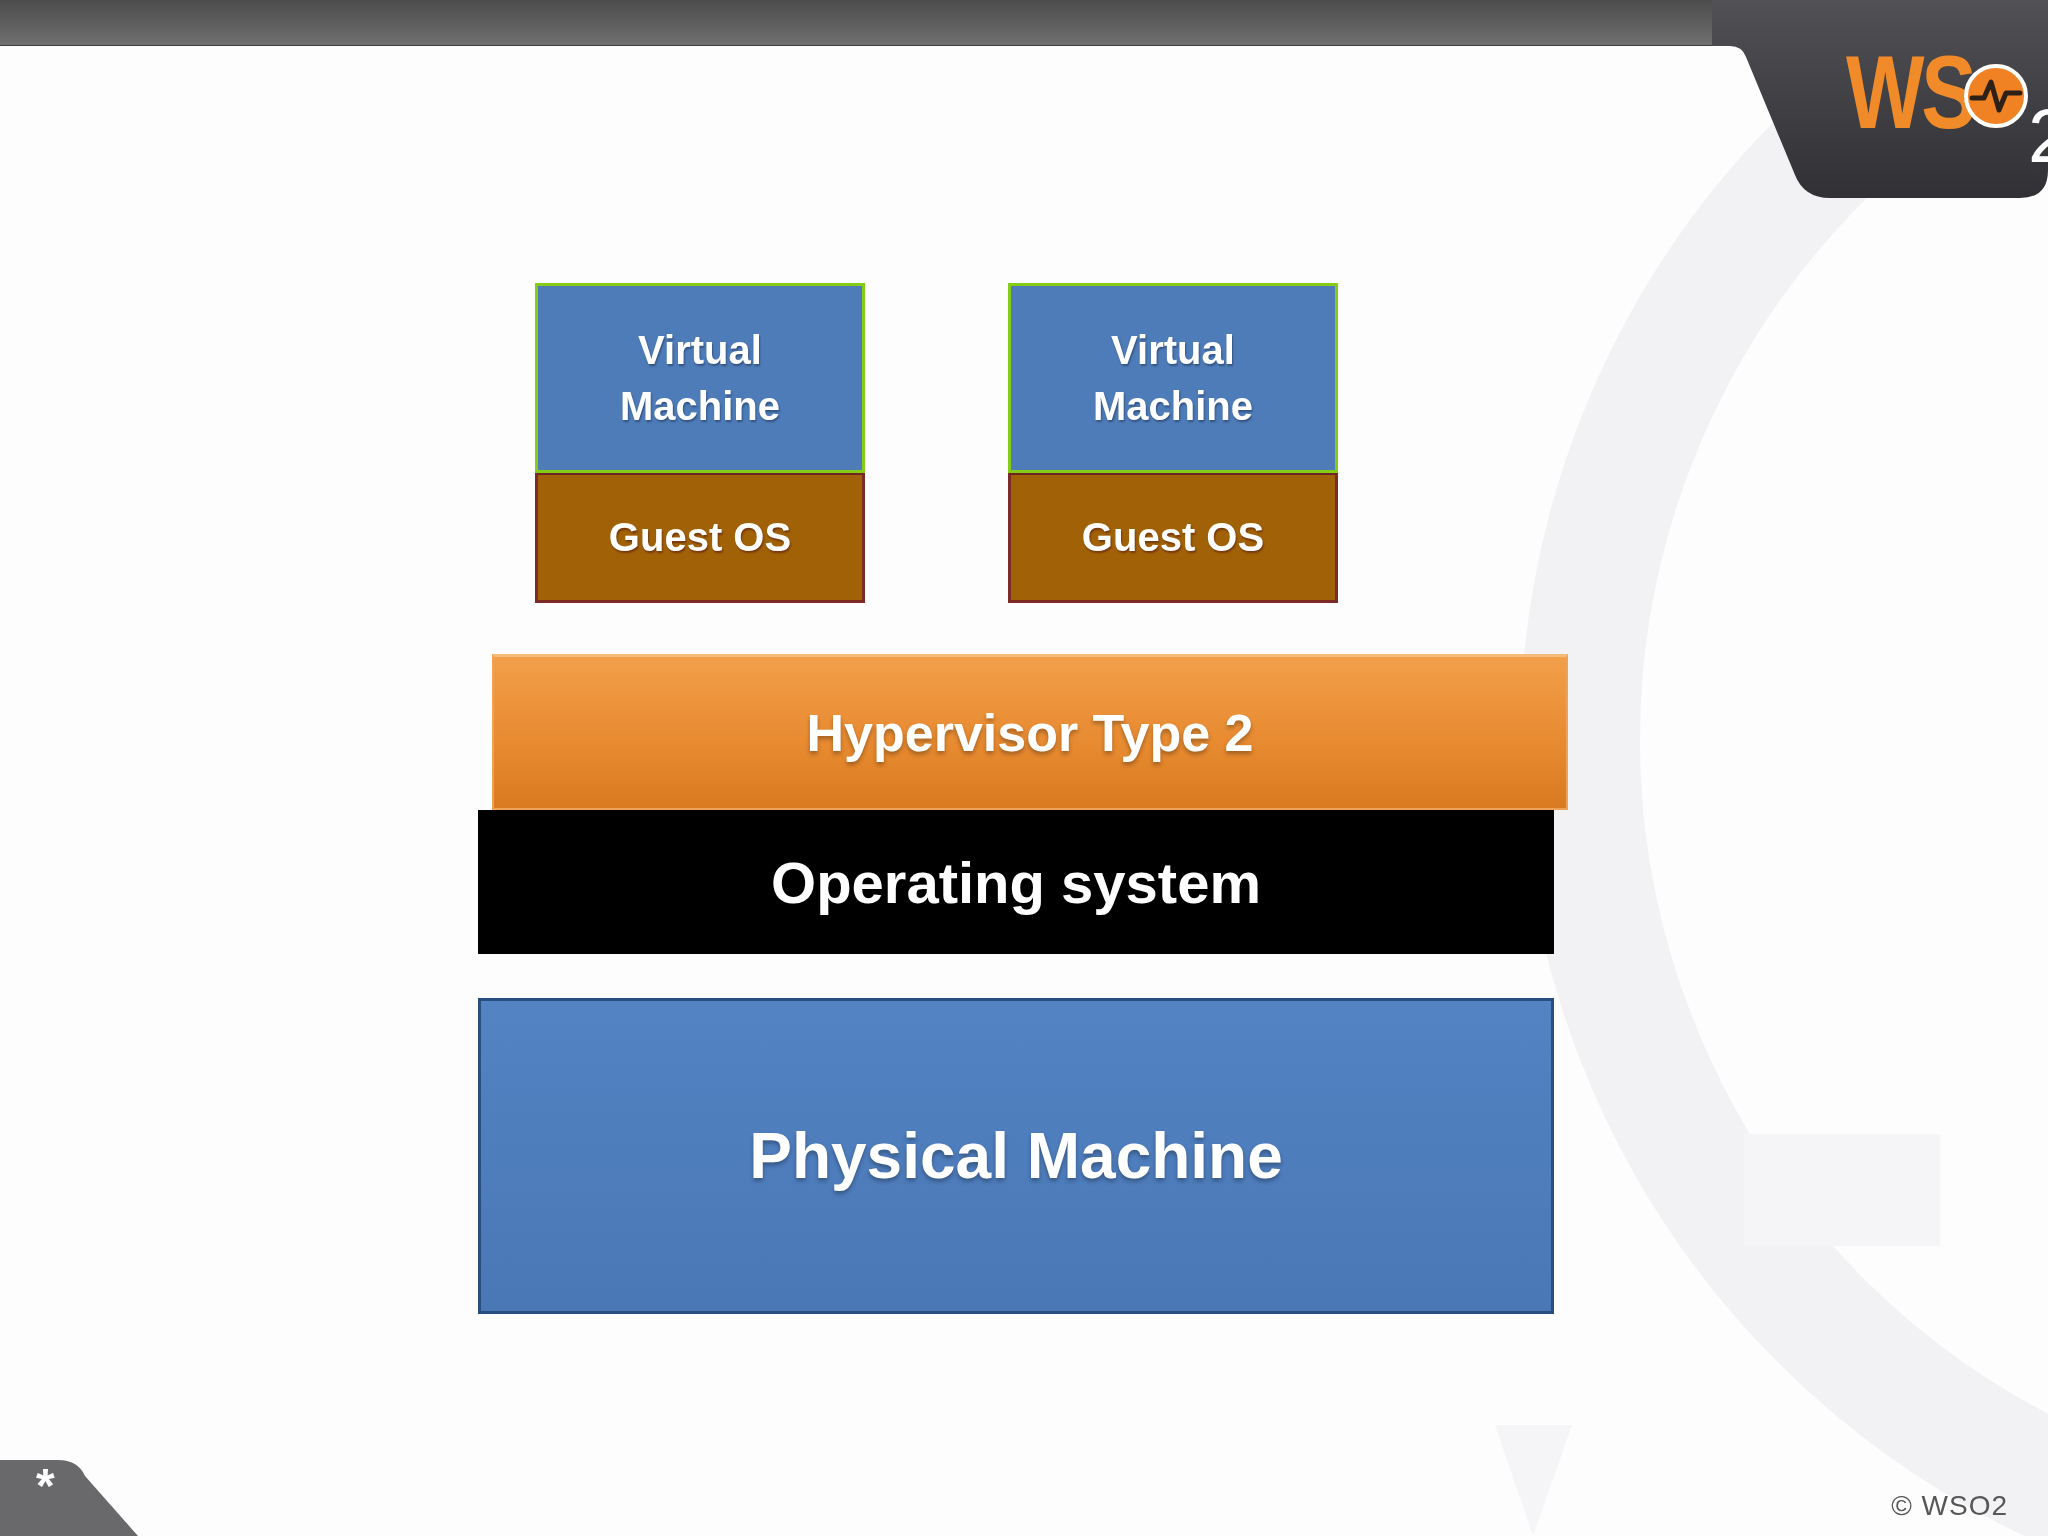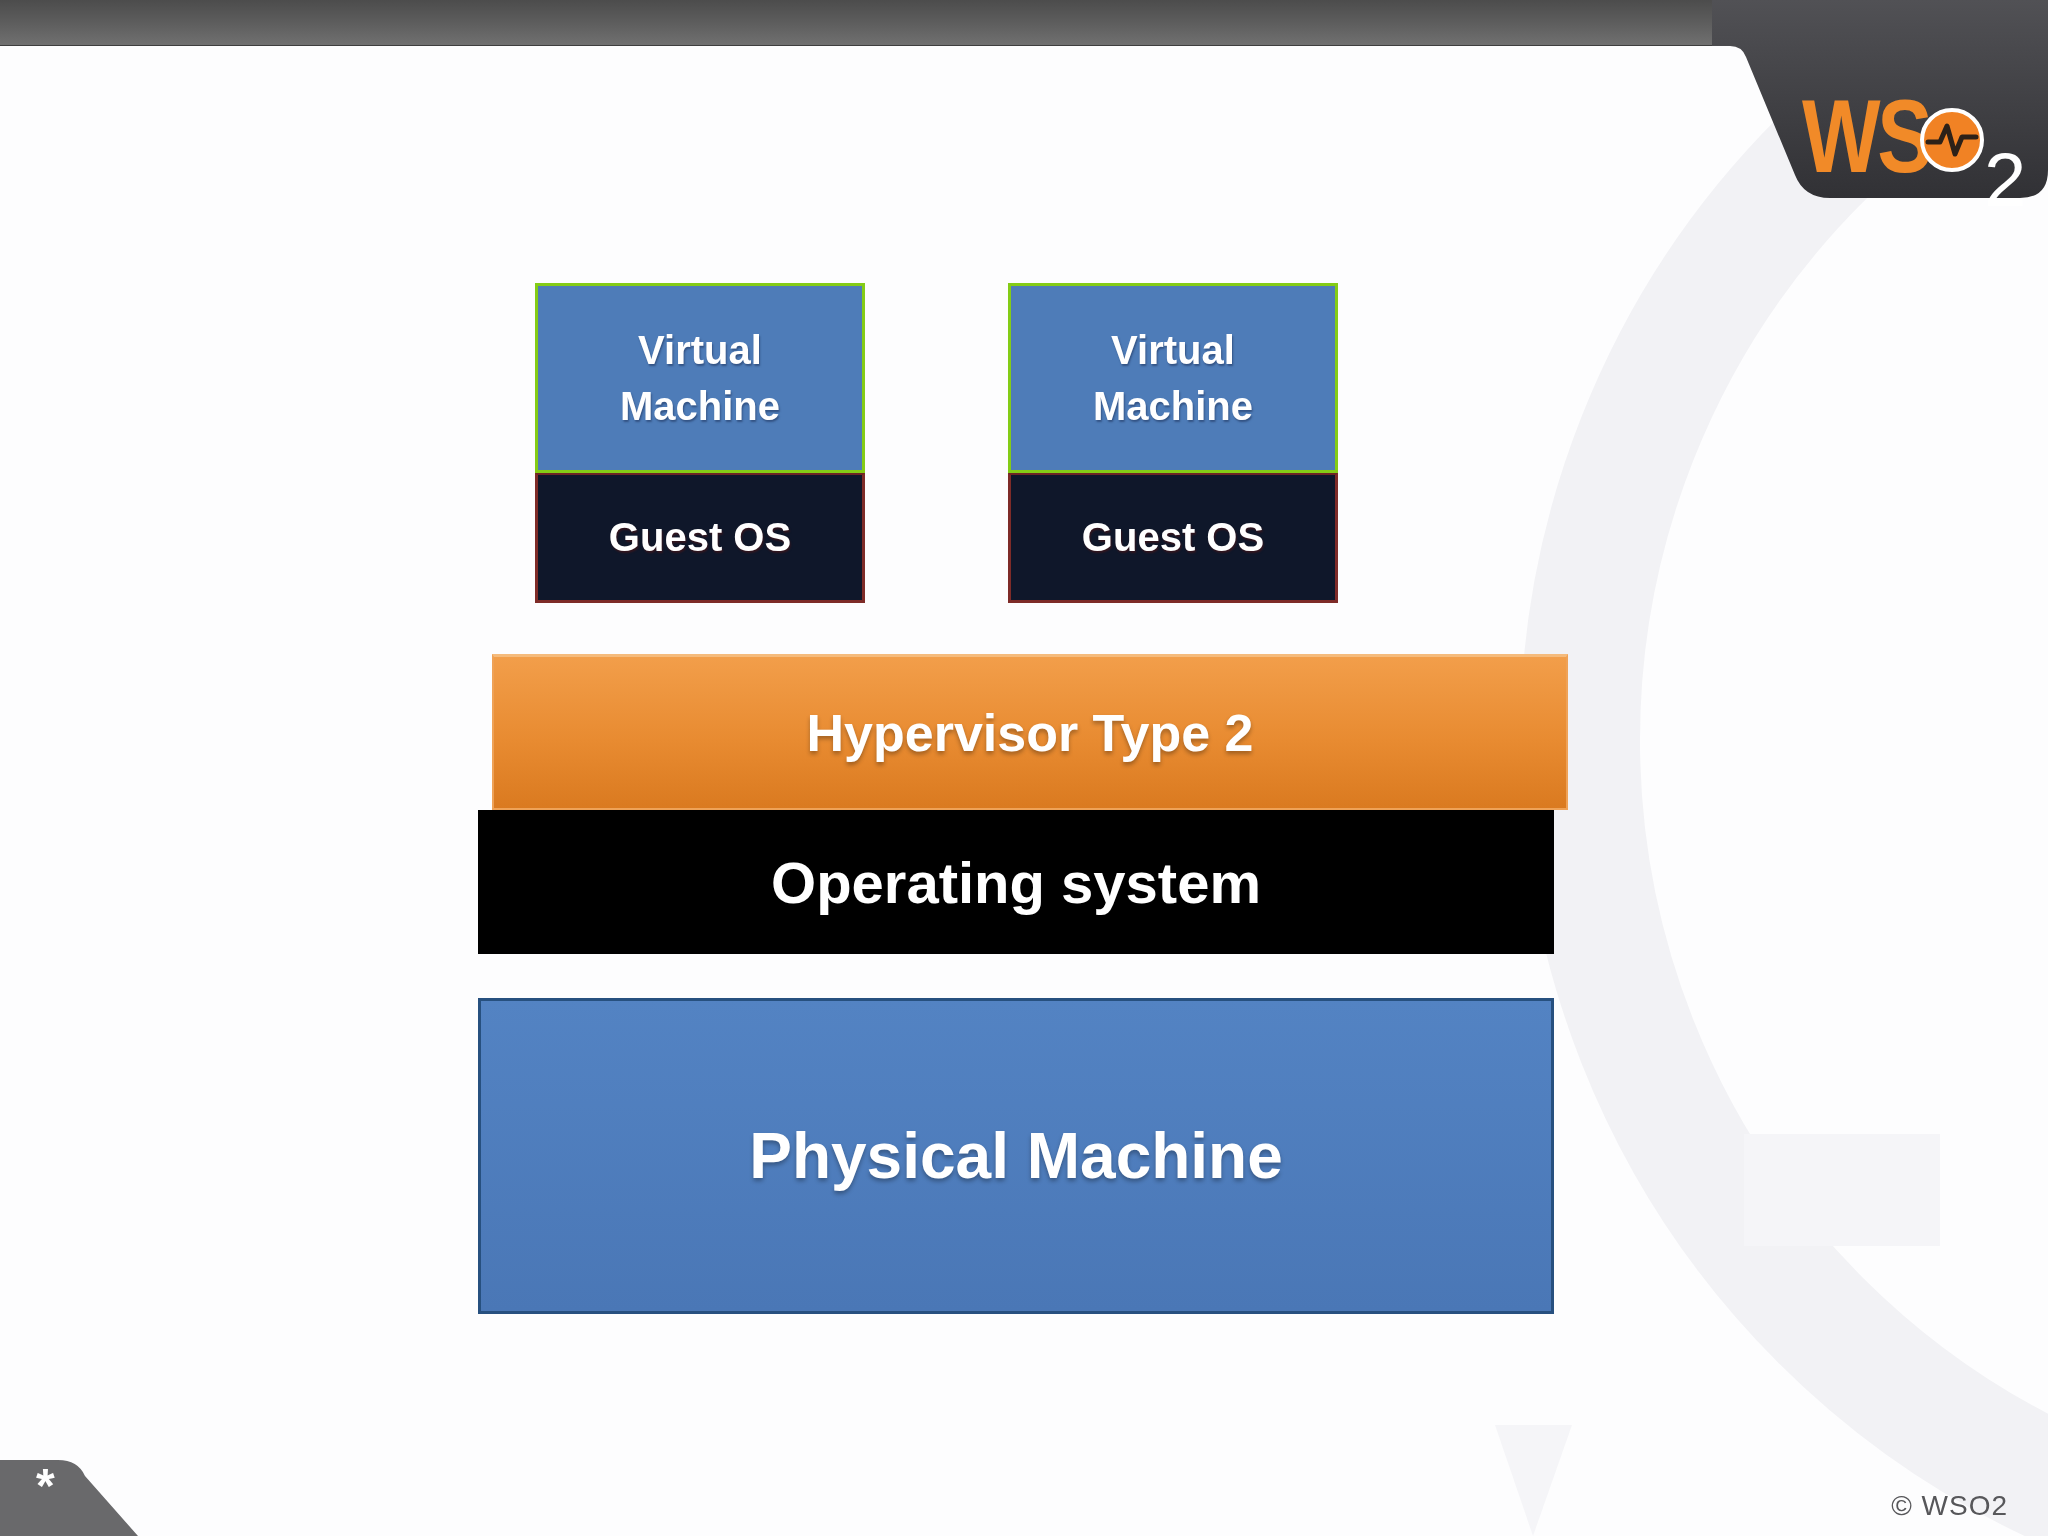--- a/index.html
+++ b/index.html
@@ -8,21 +8,21 @@
     background:#FDFDFE;font-family:"Liberation Sans", sans-serif;
   }
   *{box-sizing:border-box;}
   
   .topbar{
     position:absolute;left:0;top:0;width:2048px;height:46px;
     background:linear-gradient(180deg,#4c4c4c 0%,#5d5d5d 50%,#707070 100%);
     border-bottom:1px solid #3e3e3e;
   }
   .logo-tab-svg{position:absolute;left:1712px;top:0;}
-  .logo-row{position:absolute;left:1802px;top:40px;height:120px;display:flex;align-items:flex-start;margin-top:44px;}
+  .logo-row{position:absolute;left:1846px;top:40px;height:120px;display:flex;align-items:flex-start;}
   .logo-ws{
     font-size:104px;line-height:1;font-weight:700;color:#F18A28;
     display:inline-block;transform:scaleX(0.80);transform-origin:left top;
     letter-spacing:-4px;
   }
   .logo-circle{
     position:absolute;left:118px;top:24px;width:64px;height:64px;border-radius:50%;
     background:#F18224;border:4px solid #ffffff;
   }
   .logo-two{
@@ -41,21 +41,21 @@
   .vm-box{position:absolute;width:330px;height:320px;}
   .vm-box.one{left:535px;top:283px;}
   .vm-box.two{left:1008px;top:283px;}
   .vm-top{
     width:100%;height:190px;background:#4E7CB8;border:3px solid #84cc16;
     display:flex;align-items:center;justify-content:center;text-align:center;
     color:#fff;font-weight:700;font-size:40px;line-height:1.4;
     text-shadow:1px 2px 2px rgba(30,50,90,0.55);
   }
   .vm-bottom{
-    width:100%;height:130px;background:#0f172a;border:3px solid #7E2B28;border-top:2px solid #6E2523;
+    width:100%;height:130px;background:#a16207;border:3px solid #7E2B28;border-top:2px solid #6E2523;
     display:flex;align-items:center;justify-content:center;
     color:#fff;font-weight:700;font-size:40px;
     text-shadow:1px 2px 2px rgba(80,20,20,0.55);
   }
   
   .layer{
     position:absolute;left:478px;width:1076px;
     display:flex;align-items:center;justify-content:center;
     color:#fff;font-weight:700;text-shadow:0 3px 4px rgba(0,0,0,0.30);
   }

